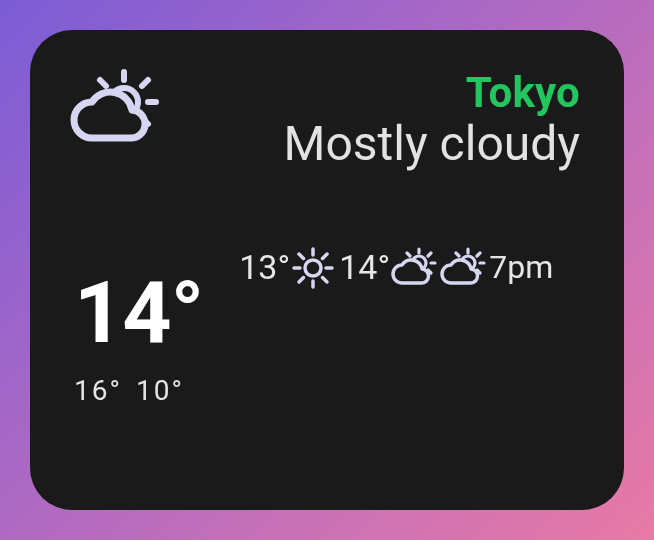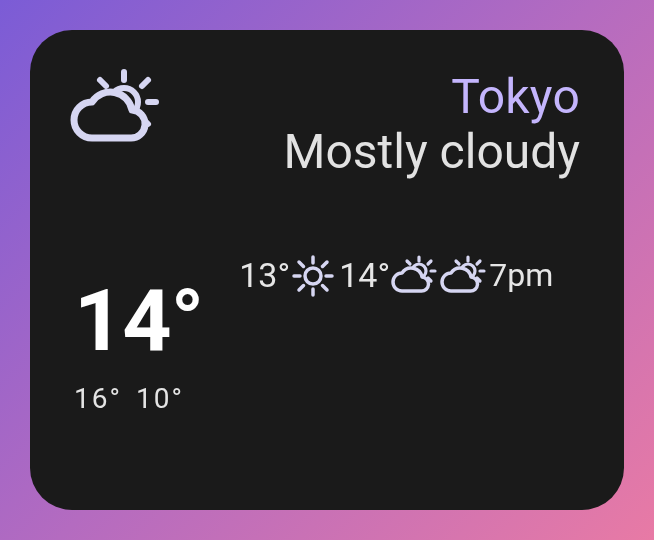--- a/index.html
+++ b/index.html
@@ -29,23 +29,23 @@
     }
     .current-icon {
       margin-top: 0px;
       margin-left: -4px;
     }
     .location-block {
       text-align: right;
       margin-top: 2px;
     }
     .location {
-      font-size: 48px;
-      font-weight: 400;
-      color: #c4b5fd;
+      font-size: 42px;
+      font-weight: 700;
+      color: #22c55e;
       letter-spacing: 0.2px;
     }
     .condition {
       font-size: 48px;
       font-weight: 400;
       color: #e2e2e2;
       margin-top: -2px;
     }
     .main-row {
       display: flex;

